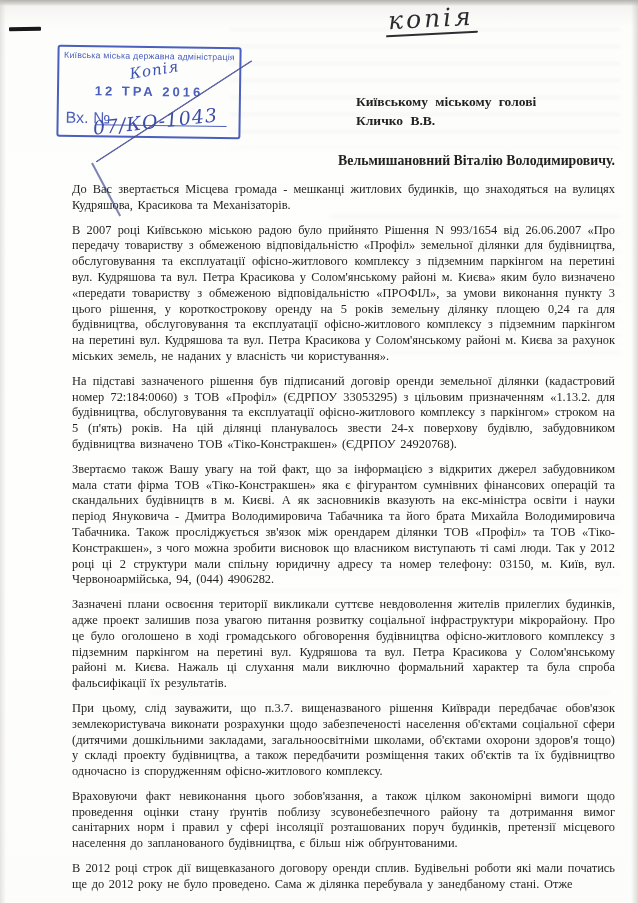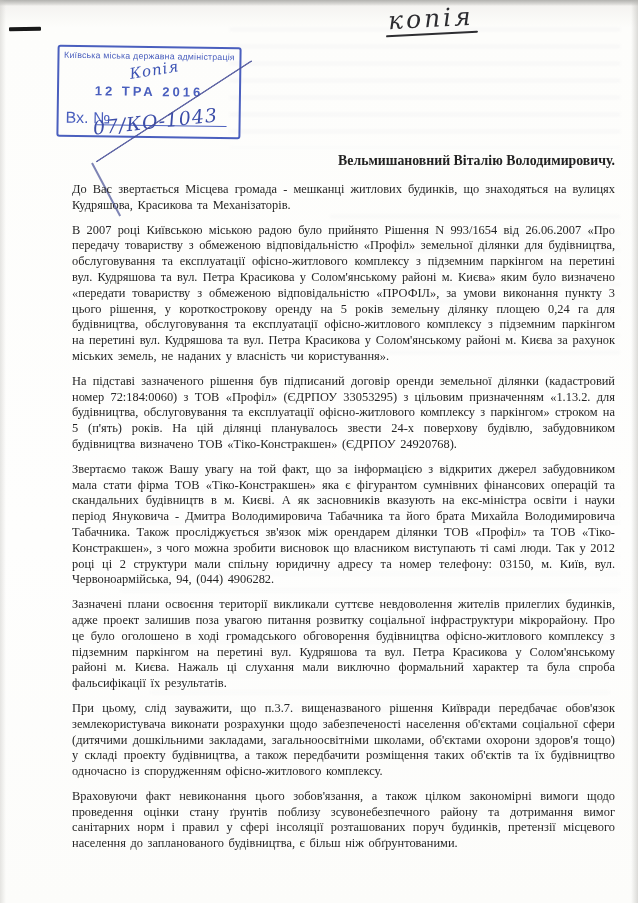--- a/index.html
+++ b/index.html
@@ -100,26 +100,31 @@
     <div class="stamp-org">Київська міська державна адміністрація</div>
     <div class="stamp-hand">Копія</div>
     <div class="stamp-date">12 ТРА 2016</div>
     <div class="stamp-reg">Вх. №</div>
     <div class="stamp-reg-line"></div>
     <div class="stamp-reg-number">07/КО-1043</div>
   </div>
   <div class="pen-stroke"></div>
   <div class="pen-stroke-2"></div>
 
+  <div class="addressee">
+    <div>Київському міському голові</div>
+    <div>Кличко В.В.</div>
+  </div>
 
   <div class="salutation">Вельмишановний Віталію Володимировичу.</div>
 
   <div class="body-text">
     <p>До Вас звертається Місцева громада - мешканці житлових будинків, що знаходяться на вулицях Кудряшова, Красикова та Механізаторів.</p>
     <p>В 2007 році Київською міською радою було прийнято Рішення N 993/1654 від 26.06.2007 «Про передачу товариству з обмеженою відповідальністю «Профіл» земельної ділянки для будівництва, обслуговування та експлуатації офісно-житлового комплексу з підземним паркінгом на перетині вул. Кудряшова та вул. Петра Красикова у Солом'янському районі м. Києва» яким було визначено «передати товариству з обмеженою відповідальністю «ПРОФІЛ», за умови виконання пункту 3 цього рішення, у короткострокову оренду на 5 років земельну ділянку площею 0,24 га для будівництва, обслуговування та експлуатації офісно-житлового комплексу з підземним паркінгом на перетині вул. Кудряшова та вул. Петра Красикова у Солом'янському районі м. Києва за рахунок міських земель, не наданих у власність чи користування».</p>
     <p>На підставі зазначеного рішення був підписаний  договір оренди земельної ділянки (кадастровий номер 72:184:0060) з ТОВ «Профіл» (ЄДРПОУ 33053295) з цільовим призначенням «1.13.2. для будівництва, обслуговування та експлуатації офісно-житлового комплексу з паркінгом» строком на 5 (п'ять) років. На цій ділянці планувалось звести 24-х поверхову будівлю, забудовником будівництва визначено ТОВ «Тіко-Констракшен» (ЄДРПОУ 24920768).</p>
     <p>Звертаємо також Вашу увагу на той факт, що за інформацією з відкритих джерел  забудовником мала стати фірма ТОВ «Тіко-Констракшен» яка є фігурантом сумнівних фінансових операцій та скандальних будівництв в м. Києві. А як засновників вказують на екс-міністра освіти і науки період Януковича - Дмитра Володимировича Табачника та його брата Михайла Володимировича Табачника.  Також просліджується зв'язок між орендарем ділянки  ТОВ «Профіл» та ТОВ «Тіко-Констракшен», з чого можна зробити висновок що власником виступають ті самі люди. Так у 2012 році ці 2 структури мали спільну юридичну адресу та номер телефону: 03150, м. Київ, вул. Червоноармійська, 94, (044) 4906282.</p>
     <p>Зазначені плани освоєння території викликали суттєве невдоволення жителів прилеглих будинків, адже проект залишив поза увагою питання  розвитку соціальної інфраструктури мікрорайону. Про це було оголошено в ході громадського  обговорення будівництва офісно-житлового комплексу з підземним паркінгом на перетині вул. Кудряшова та вул. Петра Красикова у Солом'янському районі м. Києва. Нажаль ці слухання мали виключно формальний характер та була спроба фальсифікації їх результатів.</p>
     <p>При цьому, слід зауважити, що  п.3.7. вищеназваного рішення Київради передбачає обов'язок землекористувача виконати розрахунки щодо забезпеченості населення об'єктами соціальної сфери (дитячими дошкільними закладами, загальноосвітніми школами, об'єктами охорони здоров'я тощо) у складі проекту будівництва, а також передбачити розміщення таких об'єктів та їх будівництво одночасно із спорудженням офісно-житлового комплексу.</p>
     <p>Враховуючи факт невиконання цього зобов'язання, а також цілком закономірні вимоги щодо проведення  оцінки стану ґрунтів поблизу зсувонебезпечного району та дотримання вимог санітарних норм і правил у сфері інсоляції розташованих поруч будинків, претензії місцевого населення до запланованого будівництва, є більш ніж обґрунтованими.</p>
+    <p>В 2012 році строк дії вищевказаного договору оренди сплив. Будівельні роботи які мали початись ще до 2012 року не було проведено. Сама ж ділянка перебувала у занедбаному стані. Отже</p>
   </div>
 
 </div>
 
 </body></html>

